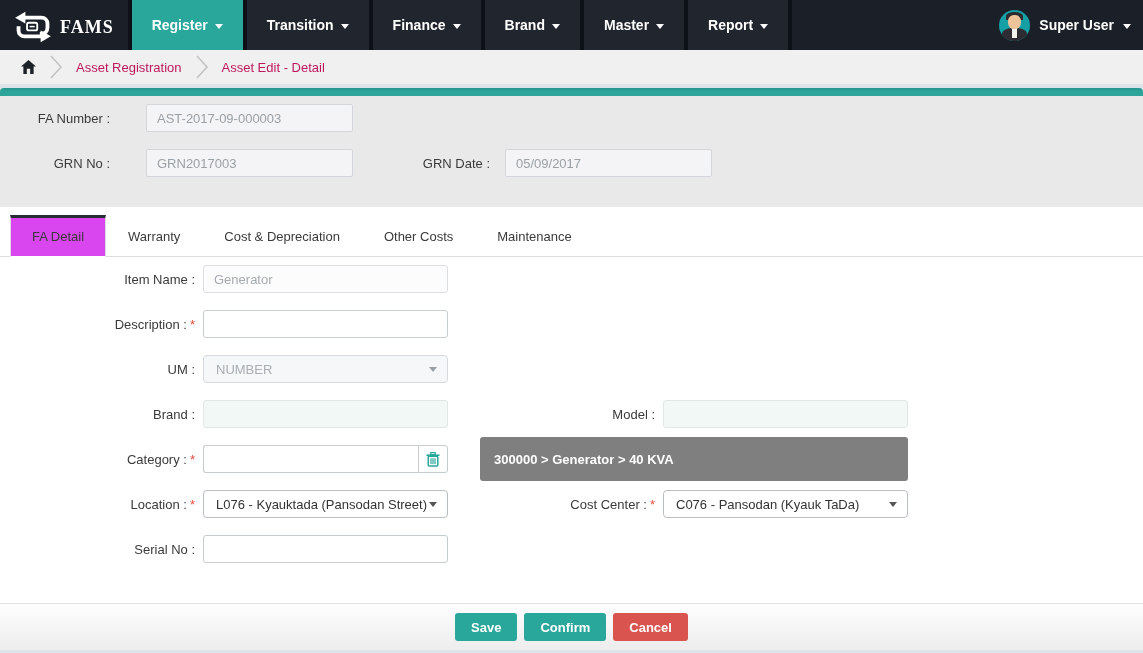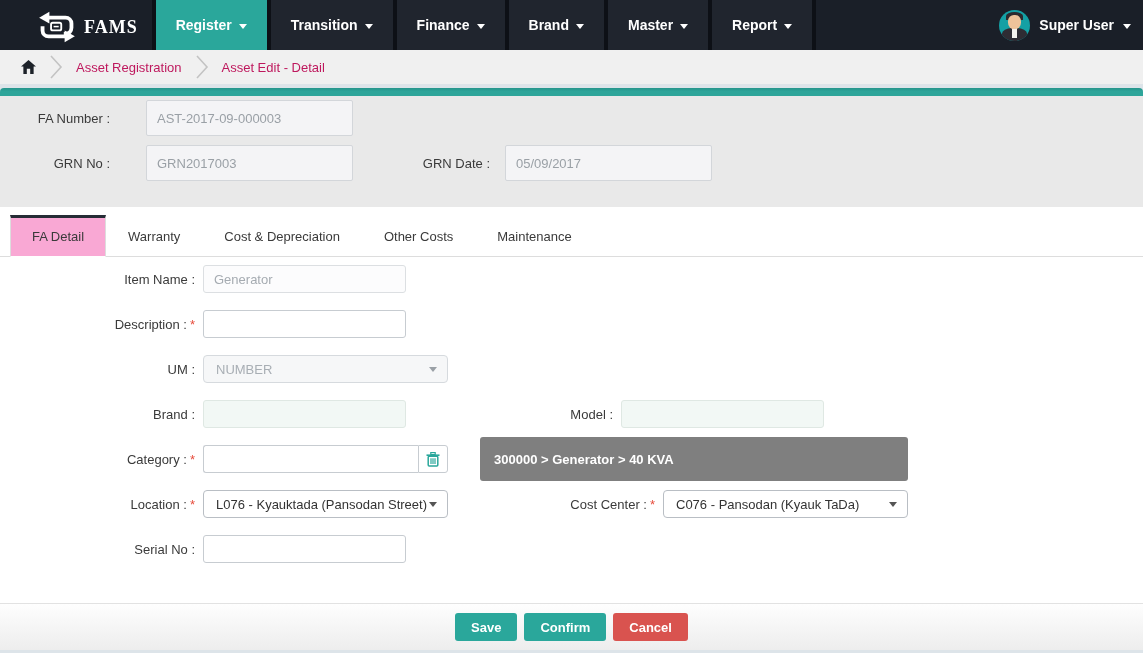--- a/index.html
+++ b/index.html
@@ -10,21 +10,21 @@
     overflow:hidden;
     font-size:13px;
     color:#3a3a3a;
   }
 
   
   .topnav {
     height:50px; background:#1a1f28;
     display:flex; align-items:stretch;
   }
-  .brand { display:flex; align-items:center; padding:4px 14px 0 12px; min-width:124px;margin-left:24px; }
+  .brand { display:flex; align-items:center; padding:4px 14px 0 12px; min-width:124px; }
   .brand-icon { width:42px; height:34px; margin-right:6px; }
   .brand-name {
     color:#fff; font-family:"Liberation Serif", serif;
     font-weight:bold; font-size:18px; letter-spacing:1px;
   }
   .nav-menu { display:flex; align-items:stretch; }
   .nav-item {
     display:flex; align-items:center; gap:7px;
     padding:0 20px; color:#fff; font-size:14px; font-weight:600;
     background:#20252e; border-left:4px solid #0d1016; cursor:pointer;
@@ -61,49 +61,49 @@
   .teal-bar {
     height:8px; border-radius:4px 4px 0 0;
     background:linear-gradient(180deg,#27958c 0%, #2ea59a 45%, #2ea59a 100%);
   }
   .head-panel { background:#e9e9e9; height:111px; padding-top:8px; }
   .hp-row { display:flex; align-items:center; height:28px; }
   .hp-row + .hp-row { margin-top:17px; }
   .hp-label { width:110px; text-align:right; color:#3a3a3a; }
   .hp-label-2 { width:137px; text-align:right; color:#3a3a3a; }
   .hp-input {
-    margin-left:36px; width:207px; height:36px;
+    margin-left:36px; width:207px; height:28px;
     background:#f4f4f6; border:1px solid #d3d6da; border-radius:2px;
     color:#9aa0a6; font-size:13px; padding:0 10px;
     font-family:"Liberation Sans", sans-serif;
   }
   .hp-input.second { margin-left:15px; }
 
   
   .content { background:#fff; height:396px; }
 
   .tabs { padding:7px 0 0 10px; border-bottom:1px solid #ddd; display:flex; }
   .tab {
     padding:13px 21px 12px; font-size:13px; color:#3a3a3a; cursor:pointer;
     position:relative; top:1px; background:transparent;
     border:1px solid transparent; border-bottom:1px solid #ddd;
   }
   .tab.active {
     border:1px solid #ddd; border-top:3px solid #262c35; border-bottom:1px solid #fff;
-    padding-top:11px; background:#f9a8d4;
+    padding-top:11px; background:#d946ef;
   }
 
   .form { padding-top:8px; }
   .f-row { display:flex; align-items:center; height:28px; margin-bottom:17px; }
   .f-label { width:195px; text-align:right; margin-right:8px; color:#3a3a3a; white-space:nowrap;padding-left:40px; }
   .f-label-r { width:207px; text-align:right; margin-right:8px; color:#3a3a3a; white-space:nowrap; }
   .req { color:#e74c3c; margin-left:3px; }
 
   .txt {
-    width:203px; height:28px; border-radius:3px; padding:0 10px;
+    width:245px; height:28px; border-radius:3px; padding:0 10px;
     font-size:13px; font-family:"Liberation Sans", sans-serif; color:#555;
   }
   .txt.enabled { background:#fff; border:1px solid #c7ccd1; }
   .txt.disabled { background:#fcfcfd; border:1px solid #dcdfe2; color:#a5abb1; }
   .txt.readonly-mint { background:#f2f8f5; border:1px solid #dfe8e3; color:#a5abb1; }
 
   .select {
     width:245px; height:28px; border-radius:4px; background:#fff;
     border:1px solid #b9bec4; display:flex; align-items:center;
     padding:0 26px 0 12px; position:relative; color:#333; cursor:pointer;

